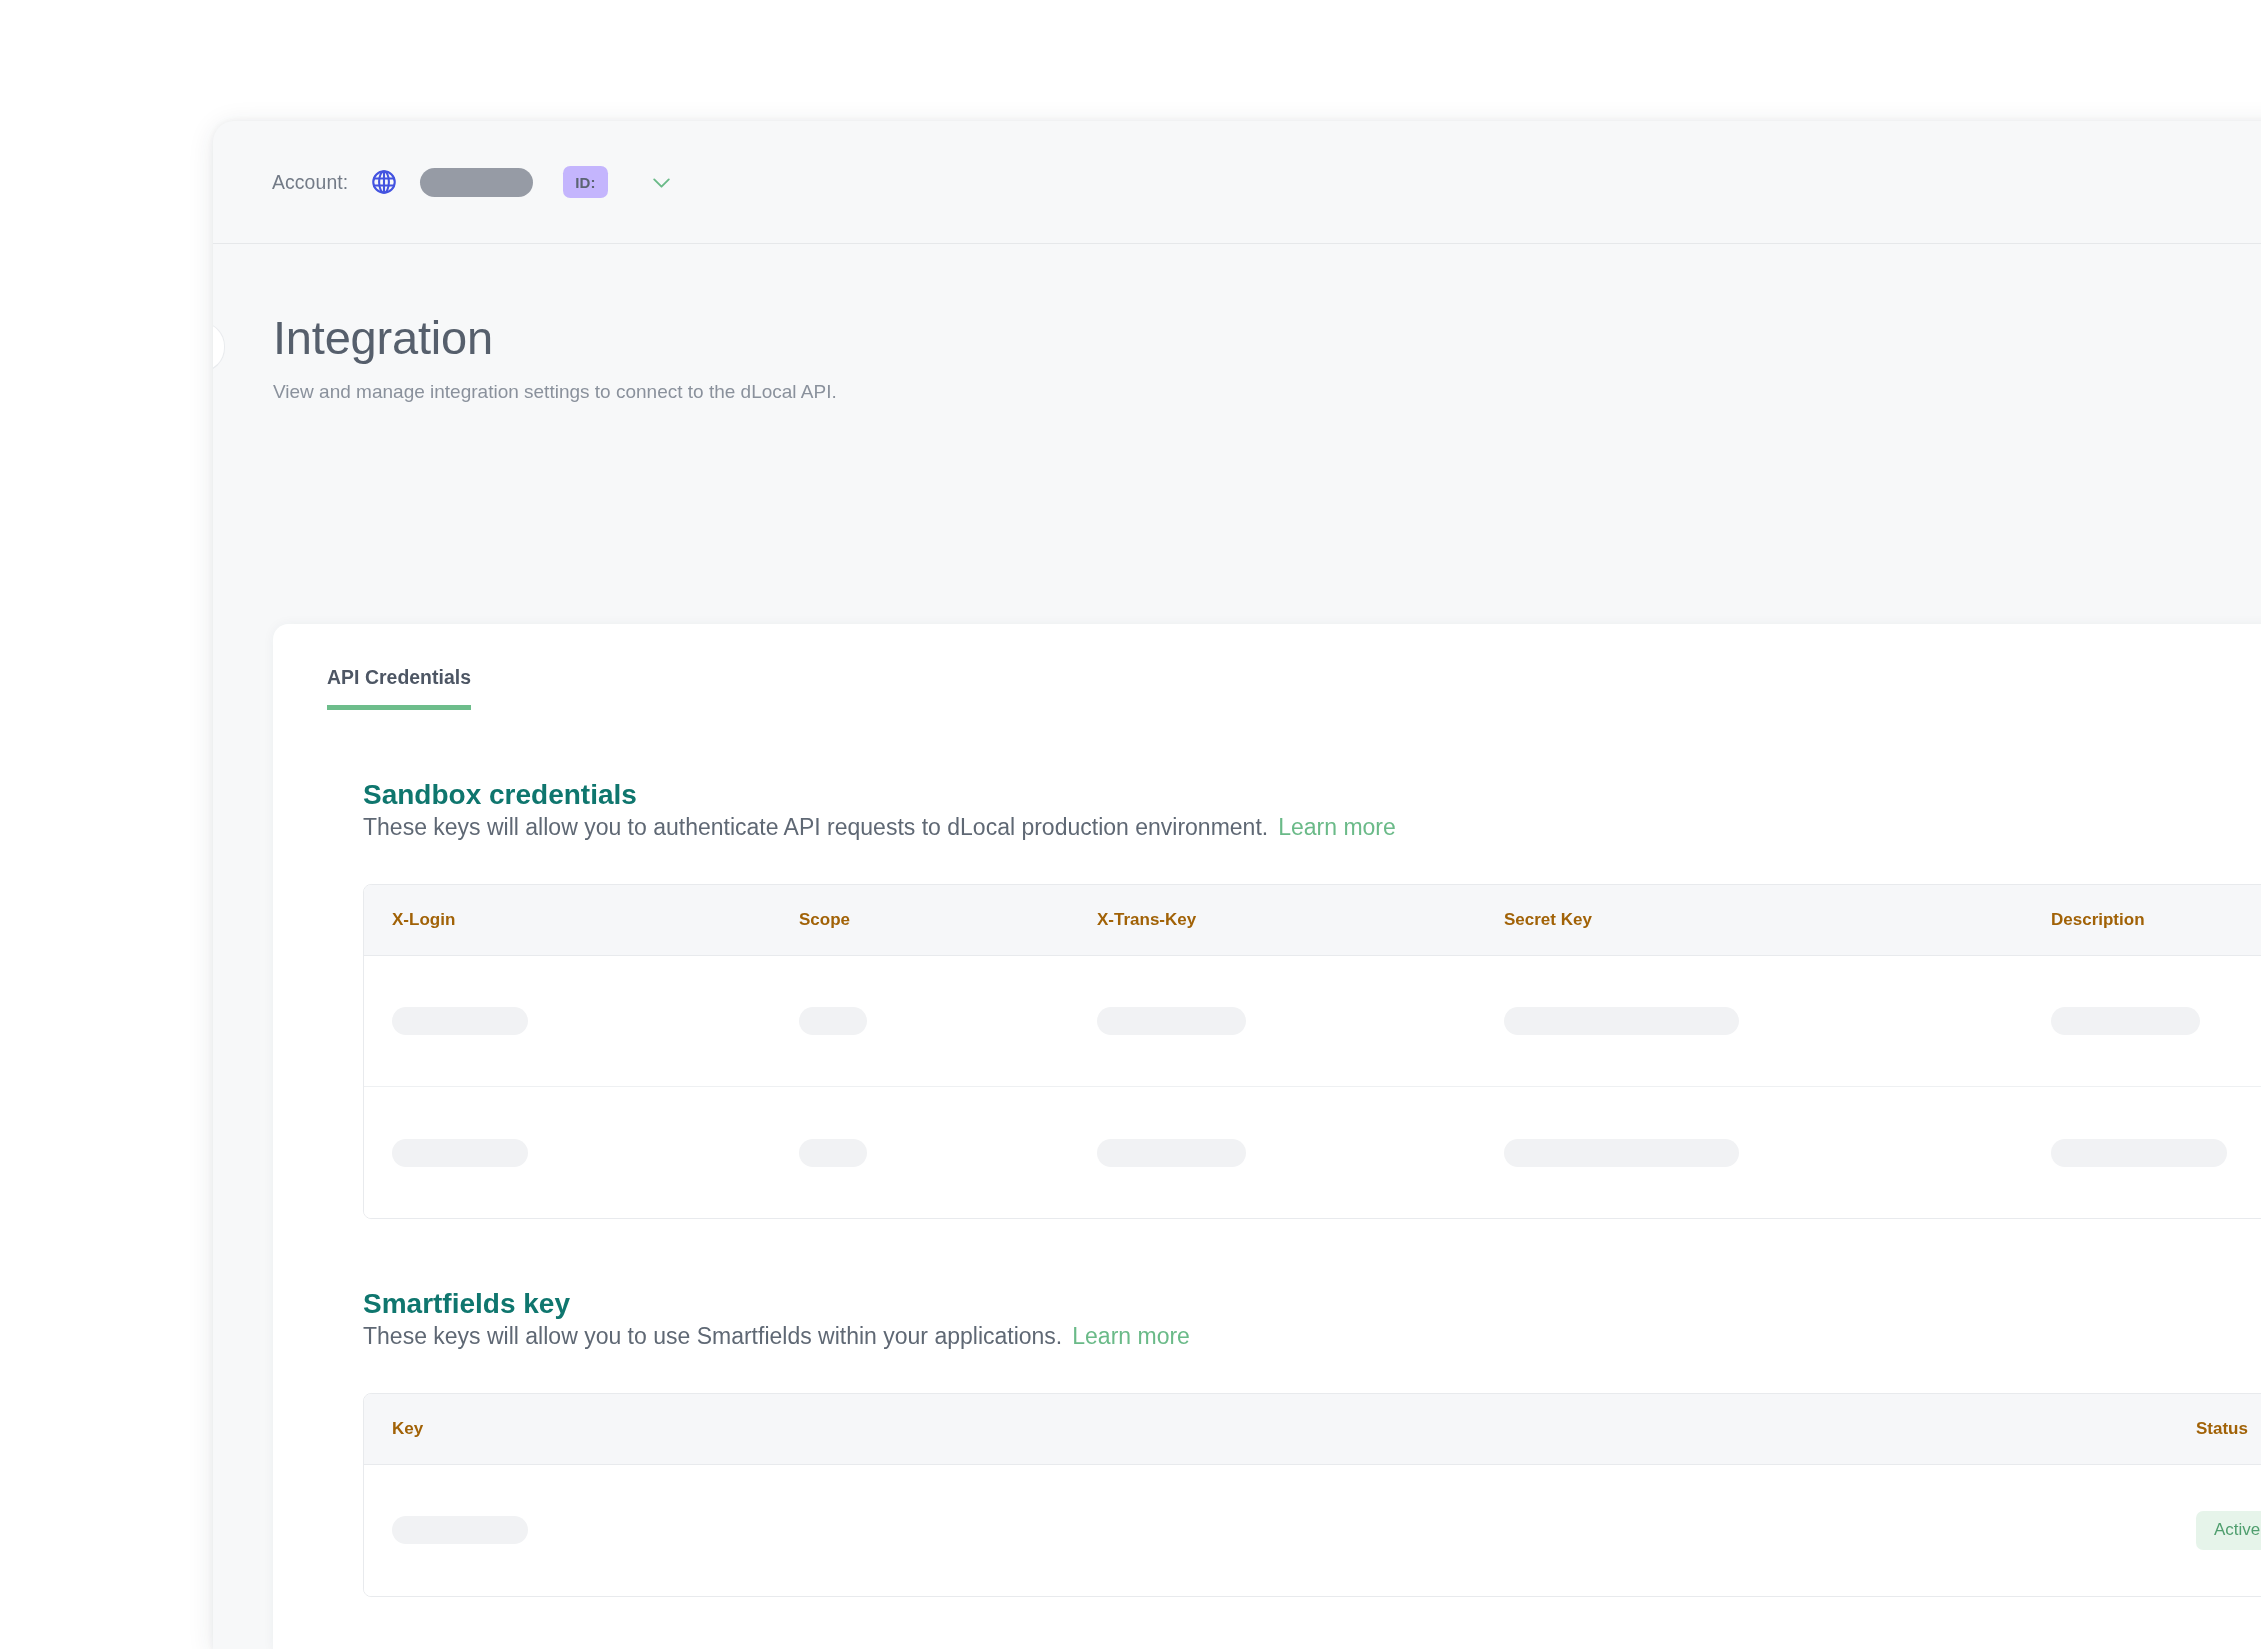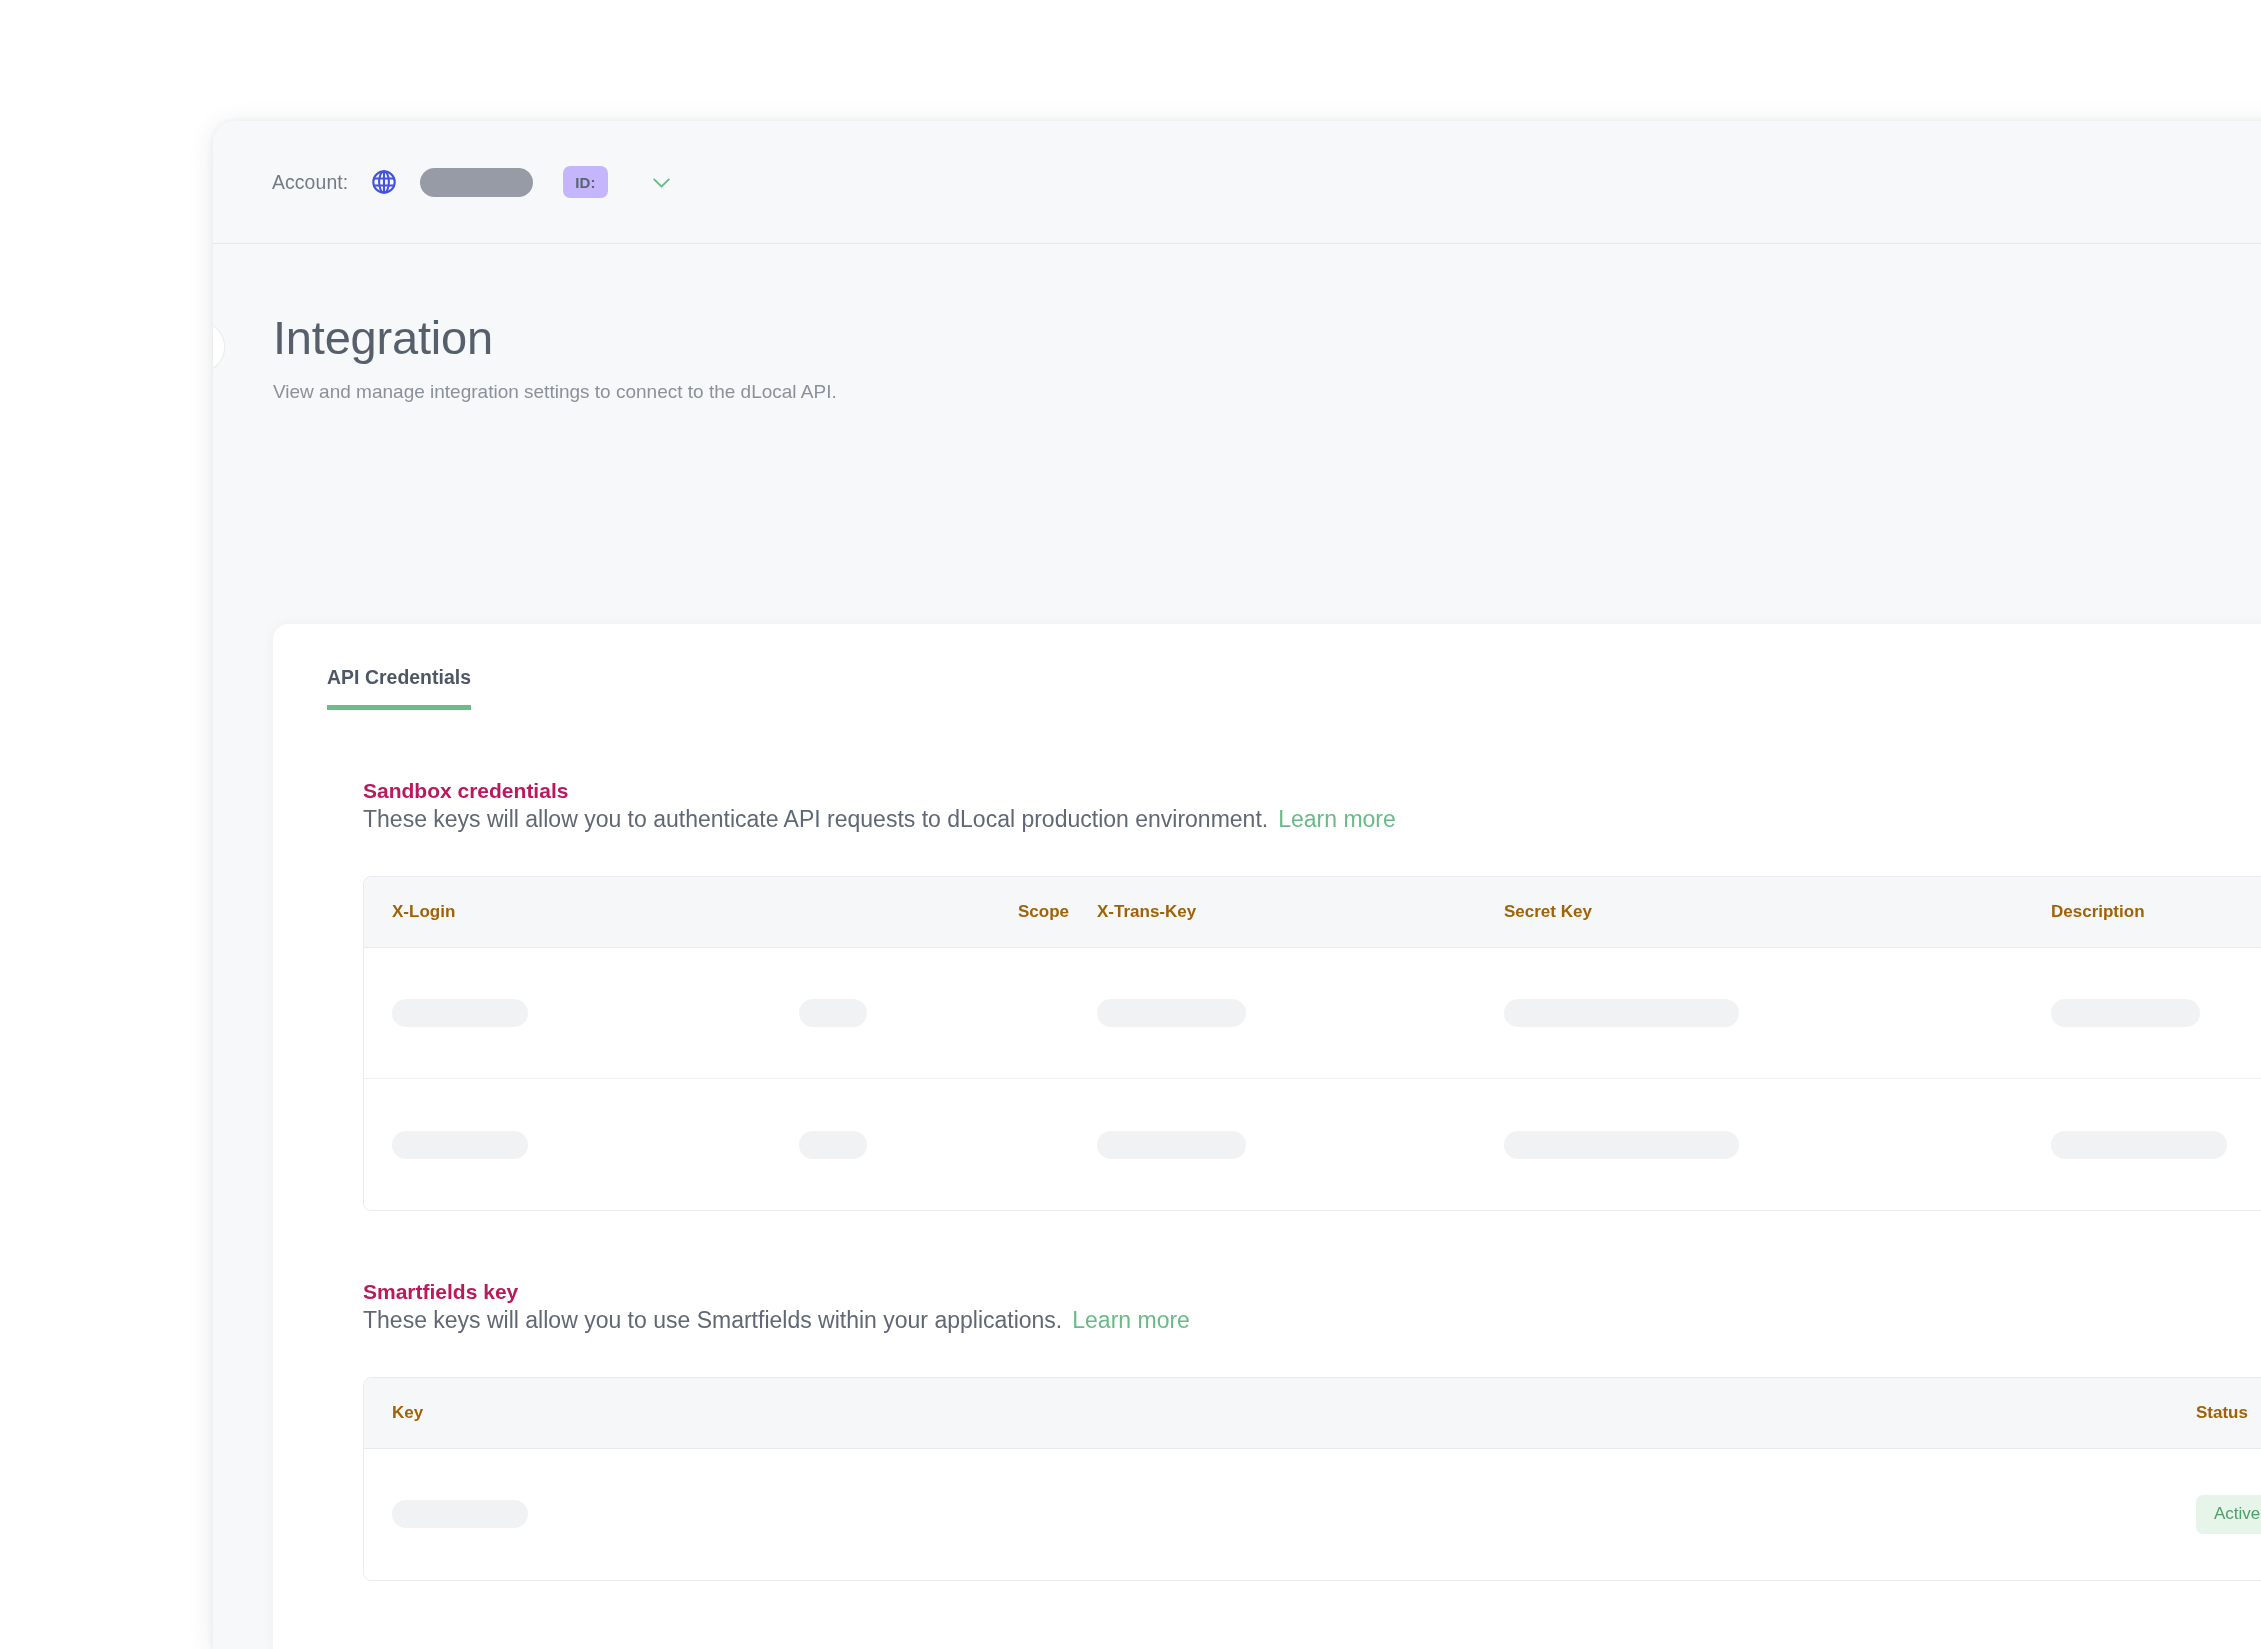--- a/index.html
+++ b/index.html
@@ -154,23 +154,23 @@
   .card-body { padding: 0 90px 0 90px; }
 
   
   .section { margin-top: 67px; }
   .section-head {
     display: flex;
     align-items: flex-start;
   }
   .section-text { padding-top: 1.8px; }
   .section-title {
-    font-size: 21px;
+    font-size: 28px;
     font-weight: bold;
-    color: #be185d;
+    color: #0f766e;
   }
   .section-desc {
     margin-top: 3px;
     font-size: 23px;
     color: #5f6874;
   }
   .section-desc .learn-more {
     color: #6aba88;
     cursor: pointer;
     margin-left: 10px;
@@ -202,21 +202,21 @@
     align-items: center;
     height: 131px;
     background: #ffffff;
     border-bottom: 1.4px solid #eef0f2;
   }
   .trow:last-child { border-bottom: none; }
   .td { padding-left: 28px; display: flex; align-items: center; }
 
   
   .c-login { width: 407px; }
-  .c-scope { width: 298px; text-align: right; }
+  .c-scope { width: 298px; }
   .c-trans { width: 407px; }
   .c-secret { width: 547px; }
   .c-desc  { width: 380px; }
   .c-menu  { width: 194px; }
 
   
   .k-key    { width: 1804px; }
   .k-status { width: 271px; }
   .k-menu   { width: 172px; }
 

